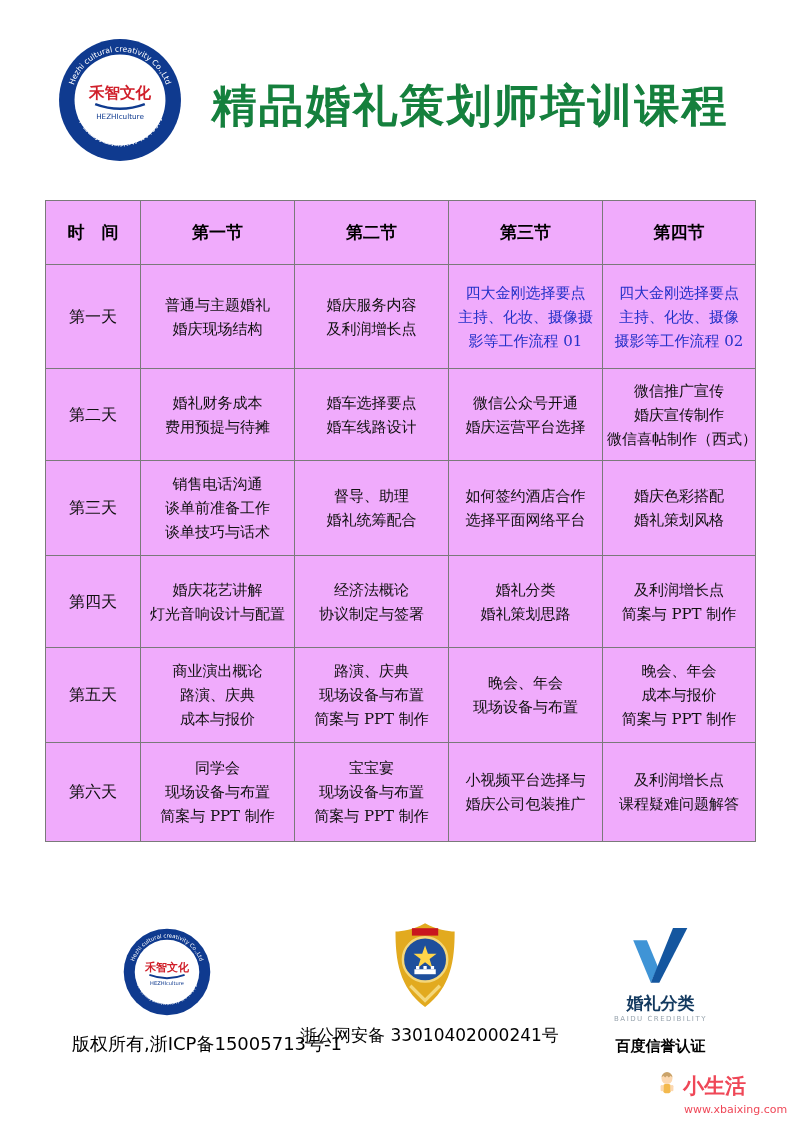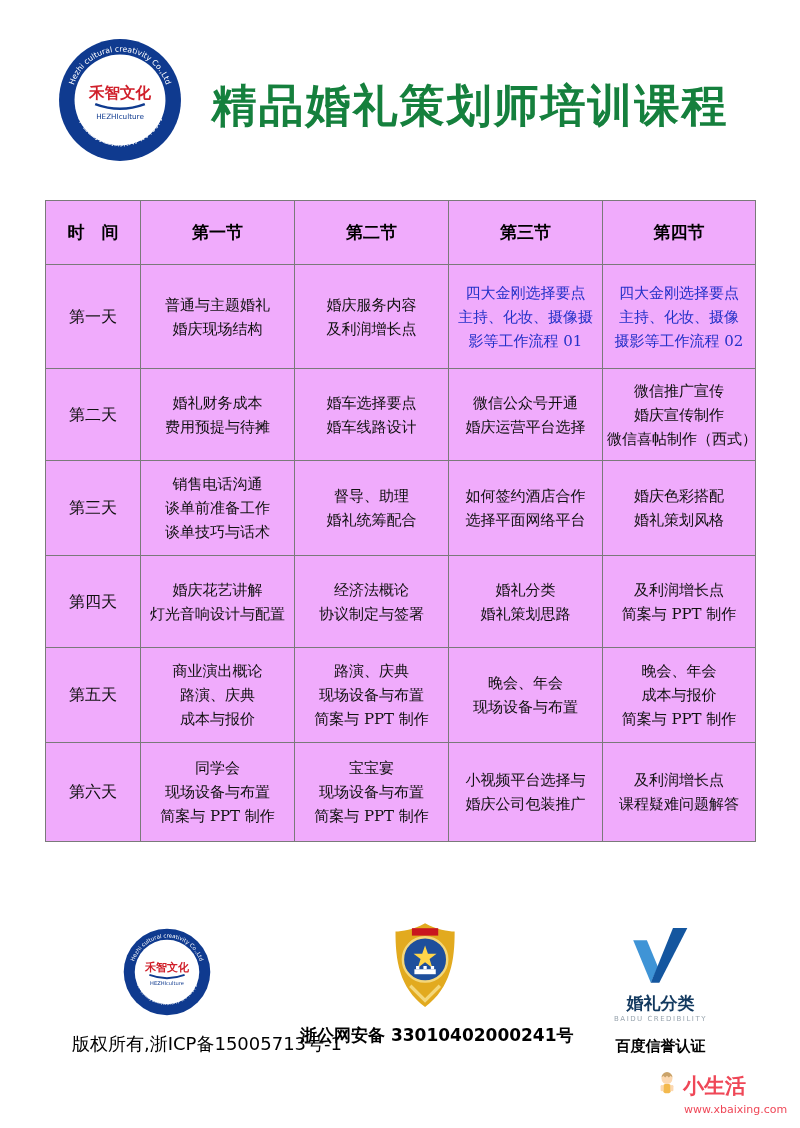--- a/index.html
+++ b/index.html
@@ -52,21 +52,21 @@
   .footer-left { position:absolute; left:72px; top:928px; width:190px; text-align:center; }
   .logo-small { width:88px; height:88px; margin:0 auto; }
   .copyright-text {
     margin-top:16px; font-size:18px; font-weight:normal; color:#000;
     font-family:"DejaVu Sans", sans-serif; white-space:nowrap;
   }
 
   .footer-mid { position:absolute; left:300px; top:920px; width:250px; text-align:center; }
   .police-badge svg { height:92px; }
   .police-text {
-    margin-top:8px; font-size:17px; font-weight:bold; color:#000;
+    margin-top:8px; font-size:17px; font-weight:normal; color:#000;
     font-family:"DejaVu Sans", sans-serif; white-space:nowrap;
   }
 
   .footer-right { position:absolute; left:588px; top:926px; width:145px; text-align:center; }
   .baidu-v svg { height:60px; }
   .baidu-v polygon.left  { fill:var(--baidu-light, #3f94d6); }
   .baidu-v polygon.right { fill:var(--baidu-dark, #14569f); }
   .baidu-title { font-size:17px; font-weight:bold; color:#12395f; margin-top:2px; font-family:"DejaVu Sans", sans-serif; }
   .baidu-sub   { font-size:7px; color:#98a4ae; letter-spacing:1.5px; margin-top:0; font-family:"DejaVu Sans", sans-serif; }
   .baidu-cert  { margin-top:14px; font-size:15px; font-weight:bold; color:#000; font-family:"DejaVu Sans", sans-serif; white-space:nowrap; }

